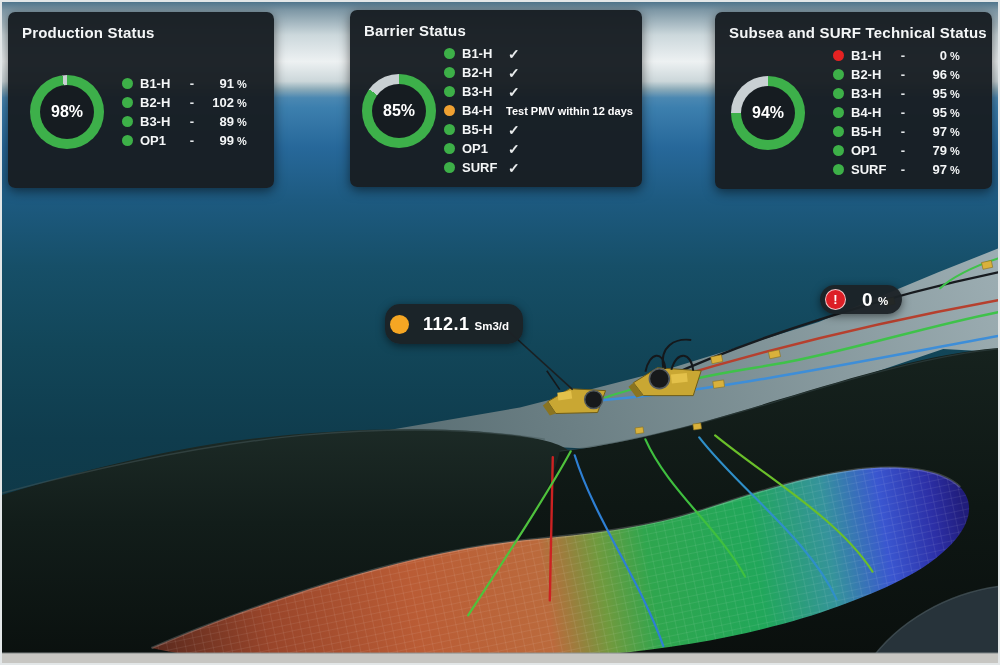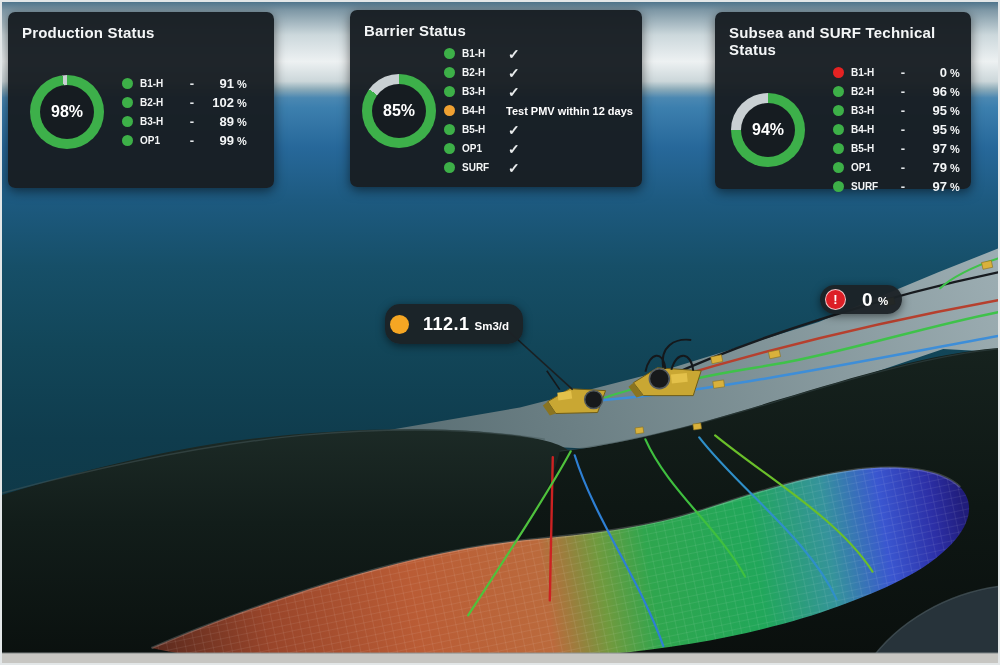--- a/index.html
+++ b/index.html
@@ -10,39 +10,39 @@
   }
   #scene{position:absolute;left:0;top:0;width:100%;height:100%;}
 
   
   .panel{
     position:absolute;background:rgba(24,30,35,0.97);border-radius:7px;
     box-shadow:0 3px 12px rgba(0,0,0,0.55);color:#f4f6f7;
   }
   .panel-1{left:6px;top:10px;width:266px;height:176px;}
   .panel-2{left:348px;top:8px;width:292px;height:177px;}
-  .panel-3{left:713px;top:10px;width:256px;height:177px;}
+  .panel-3{left:713px;top:10px;width:277px;height:177px;}
   .panel-title{font-size:15px;font-weight:700;padding:12px 0 0 14px;letter-spacing:.2px;}
   .panel-body{display:flex;align-items:center;padding:0 8px 0 10px;height:calc(100% - 34px);}
   .gauge{width:74px;height:74px;border-radius:50%;position:relative;flex:0 0 auto;}
   .panel-1 .gauge{margin-left:12px;}
   .panel-2 .gauge{margin-left:2px;}
   .panel-3 .gauge{margin-left:6px;}
   .gauge-hole{position:absolute;inset:10px;border-radius:50%;background:#161c21;
     display:flex;align-items:center;justify-content:center;font-size:16px;font-weight:600;color:#fff;}
   .rows{display:flex;flex-direction:column;}
   .panel-1 .rows{margin-left:18px;}
   .panel-2 .rows{margin-left:8px;}
   .panel-3 .rows{margin-left:28px;}
   .row{display:flex;align-items:center;height:19px;white-space:nowrap;}
   .dot{width:11px;height:11px;border-radius:50%;margin-right:7px;flex:0 0 auto;background:#3db048;}
   .row[data-status="ok"] .dot{background:#3db048;}
   .row[data-status="warning"] .dot{background:#f0a132;}
   .row[data-status="alarm"] .dot{background:#e52222;}
-  .lbl{font-size:10px;font-weight:700;width:44px;}
+  .lbl{font-size:13px;font-weight:700;width:44px;}
   .panel-2 .lbl{width:40px;}
   .sep{width:16px;text-align:center;font-size:13px;font-weight:600;color:#e3e7e9;}
   .val{width:34px;text-align:right;font-size:13px;font-weight:700;}
   .panel-3 .val{width:36px;}
   .unit{font-size:11px;font-weight:700;margin-left:3px;}
   .chk{margin-left:6px;color:#e8ebec;font-weight:700;font-size:14px;}
   .msg{margin-left:4px;font-size:11px;font-weight:600;color:#fff;}
 
   
   .scene-badge{

